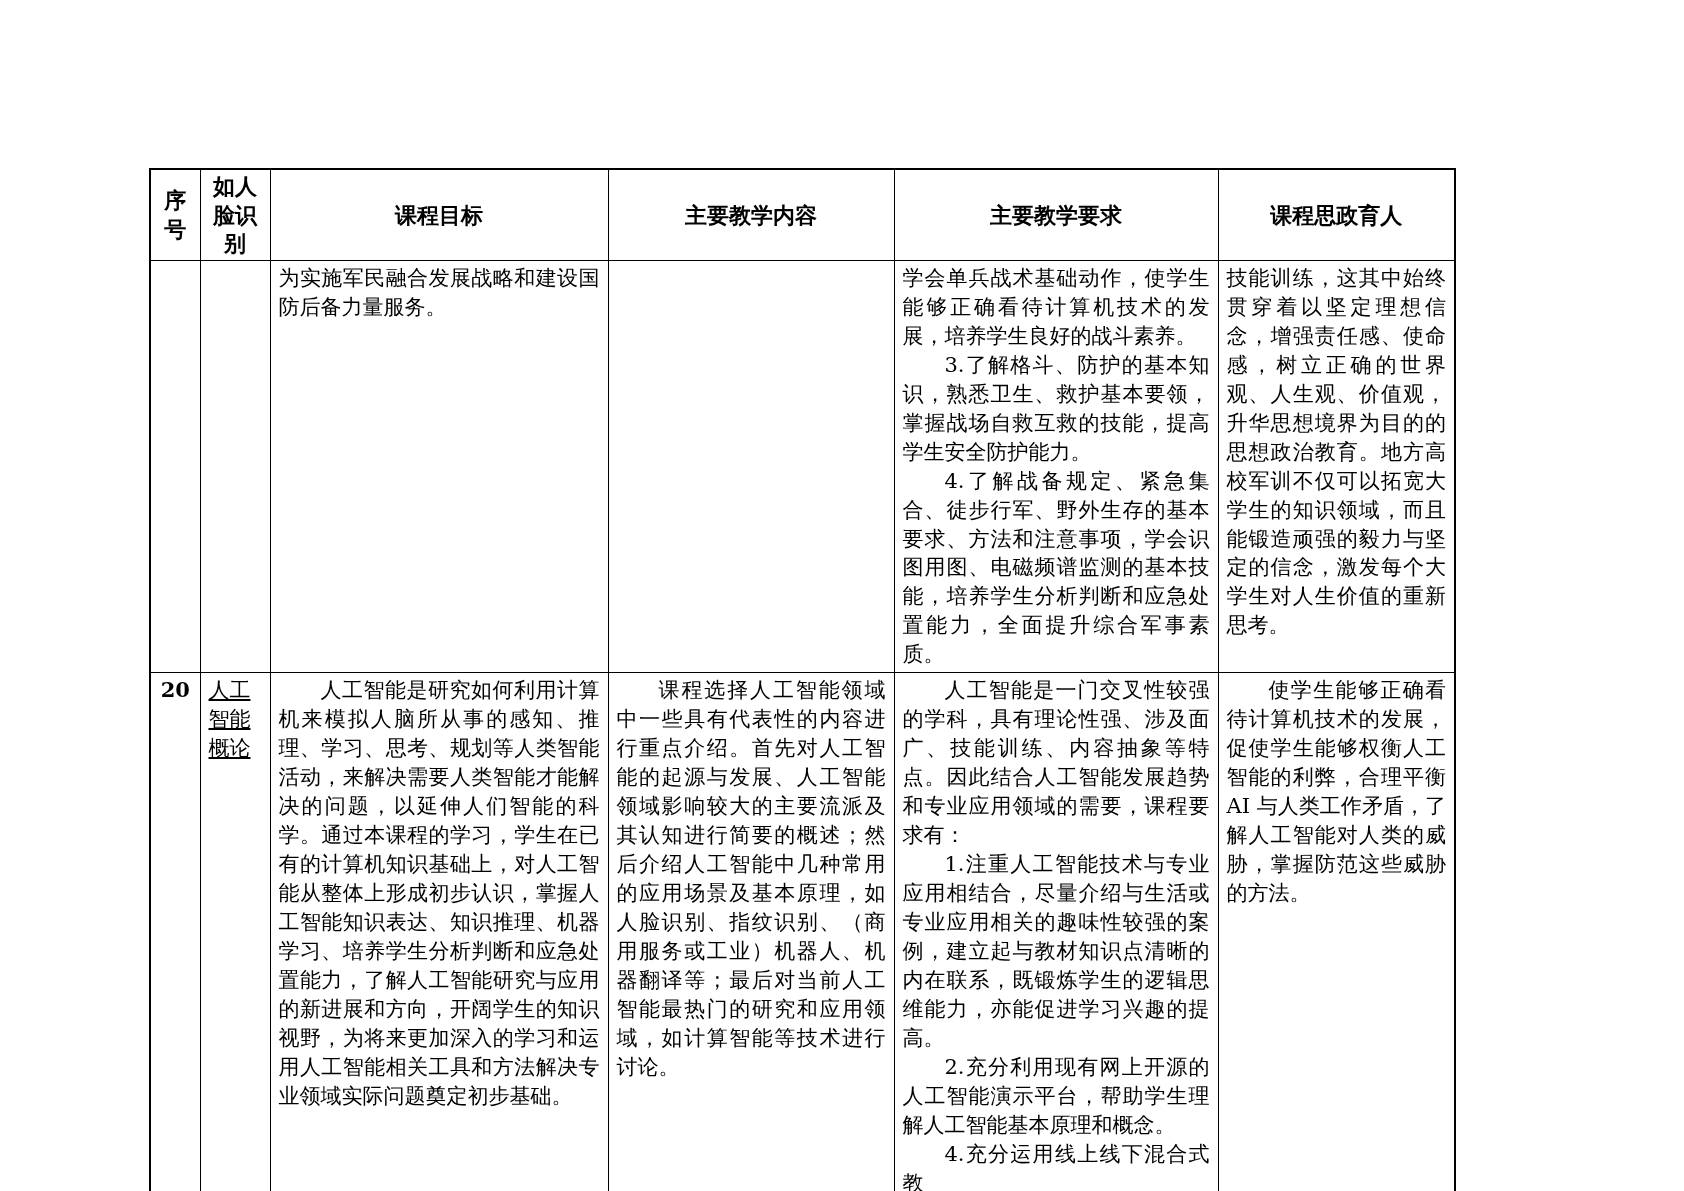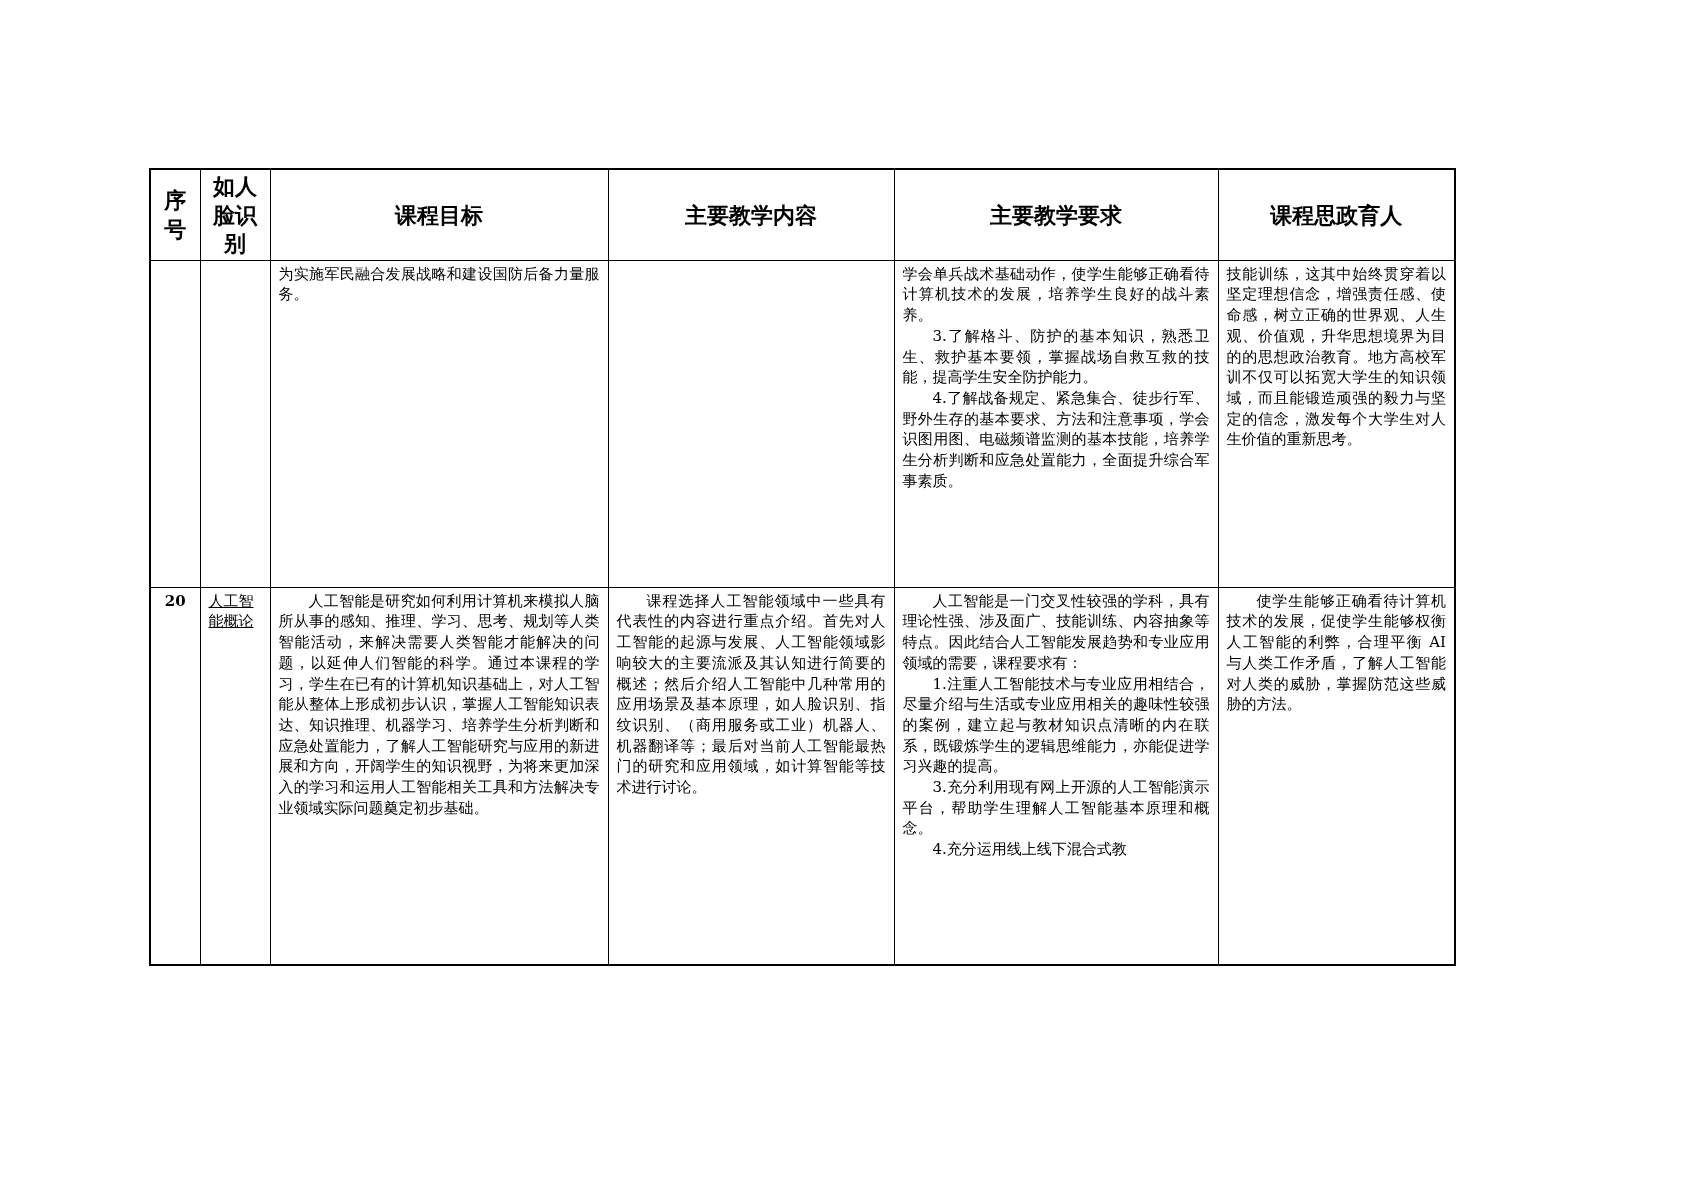--- a/index.html
+++ b/index.html
@@ -22,21 +22,21 @@
     top: 168px;
     width: 1305px;
     border-collapse: collapse;
     table-layout: fixed;
     border: 2px solid #000;
   }
   table.course-table th,
   table.course-table td {
     border: 1px solid #000;
     padding: 3px 8px;
-    font-size: 15px;
+    font-size: 21px;
     line-height: 1.38;
     vertical-align: top;
     overflow: hidden;
   }
   table.course-table thead th {
     font-weight: bold;
     text-align: center;
     vertical-align: middle;
     font-size: 22px;
     line-height: 1.3;
@@ -118,21 +118,21 @@
         <td class="name-cell">人工智能概论</td>
         <td class="cell">
             <p class="indent">人工智能是研究如何利用计算机来模拟人脑所从事的感知、推理、学习、思考、规划等人类智能活动，来解决需要人类智能才能解决的问题，以延伸人们智能的科学。通过本课程的学习，学生在已有的计算机知识基础上，对人工智能从整体上形成初步认识，掌握人工智能知识表达、知识推理、机器学习、培养学生分析判断和应急处置能力，了解人工智能研究与应用的新进展和方向，开阔学生的知识视野，为将来更加深入的学习和运用人工智能相关工具和方法解决专业领域实际问题奠定初步基础。</p>
           </td>
         <td class="cell vmid">
             <p class="indent">课程选择人工智能领域中一些具有代表性的内容进行重点介绍。首先对人工智能的起源与发展、人工智能领域影响较大的主要流派及其认知进行简要的概述；然后介绍人工智能中几种常用的应用场景及基本原理，如人脸识别、指纹识别、（商用服务或工业）机器人、机器翻译等；最后对当前人工智能最热门的研究和应用领域，如计算智能等技术进行讨论。</p>
           </td>
         <td class="cell">
             <p class="indent">人工智能是一门交叉性较强的学科，具有理论性强、涉及面广、技能训练、内容抽象等特点。因此结合人工智能发展趋势和专业应用领域的需要，课程要求有：</p>
             <p class="indent">1.注重人工智能技术与专业应用相结合，尽量介绍与生活或专业应用相关的趣味性较强的案例，建立起与教材知识点清晰的内在联系，既锻炼学生的逻辑思维能力，亦能促进学习兴趣的提高。</p>
-            <p class="indent">3.充分利用现有网上开源的人工智能演示平台，帮助学生理解人工智能基本原理和概念。</p>
+            <p class="indent">2.充分利用现有网上开源的人工智能演示平台，帮助学生理解人工智能基本原理和概念。</p>
             <p class="indent">4.充分运用线上线下混合式教</p>
           </td>
         <td class="cell vmid">
             <p class="indent">使学生能够正确看待计算机技术的发展，促使学生能够权衡人工智能的利弊，合理平衡 AI 与人类工作矛盾，了解人工智能对人类的威胁，掌握防范这些威胁的方法。</p>
           </td>
       </tr>
     </tbody>
   </table>
 
 

